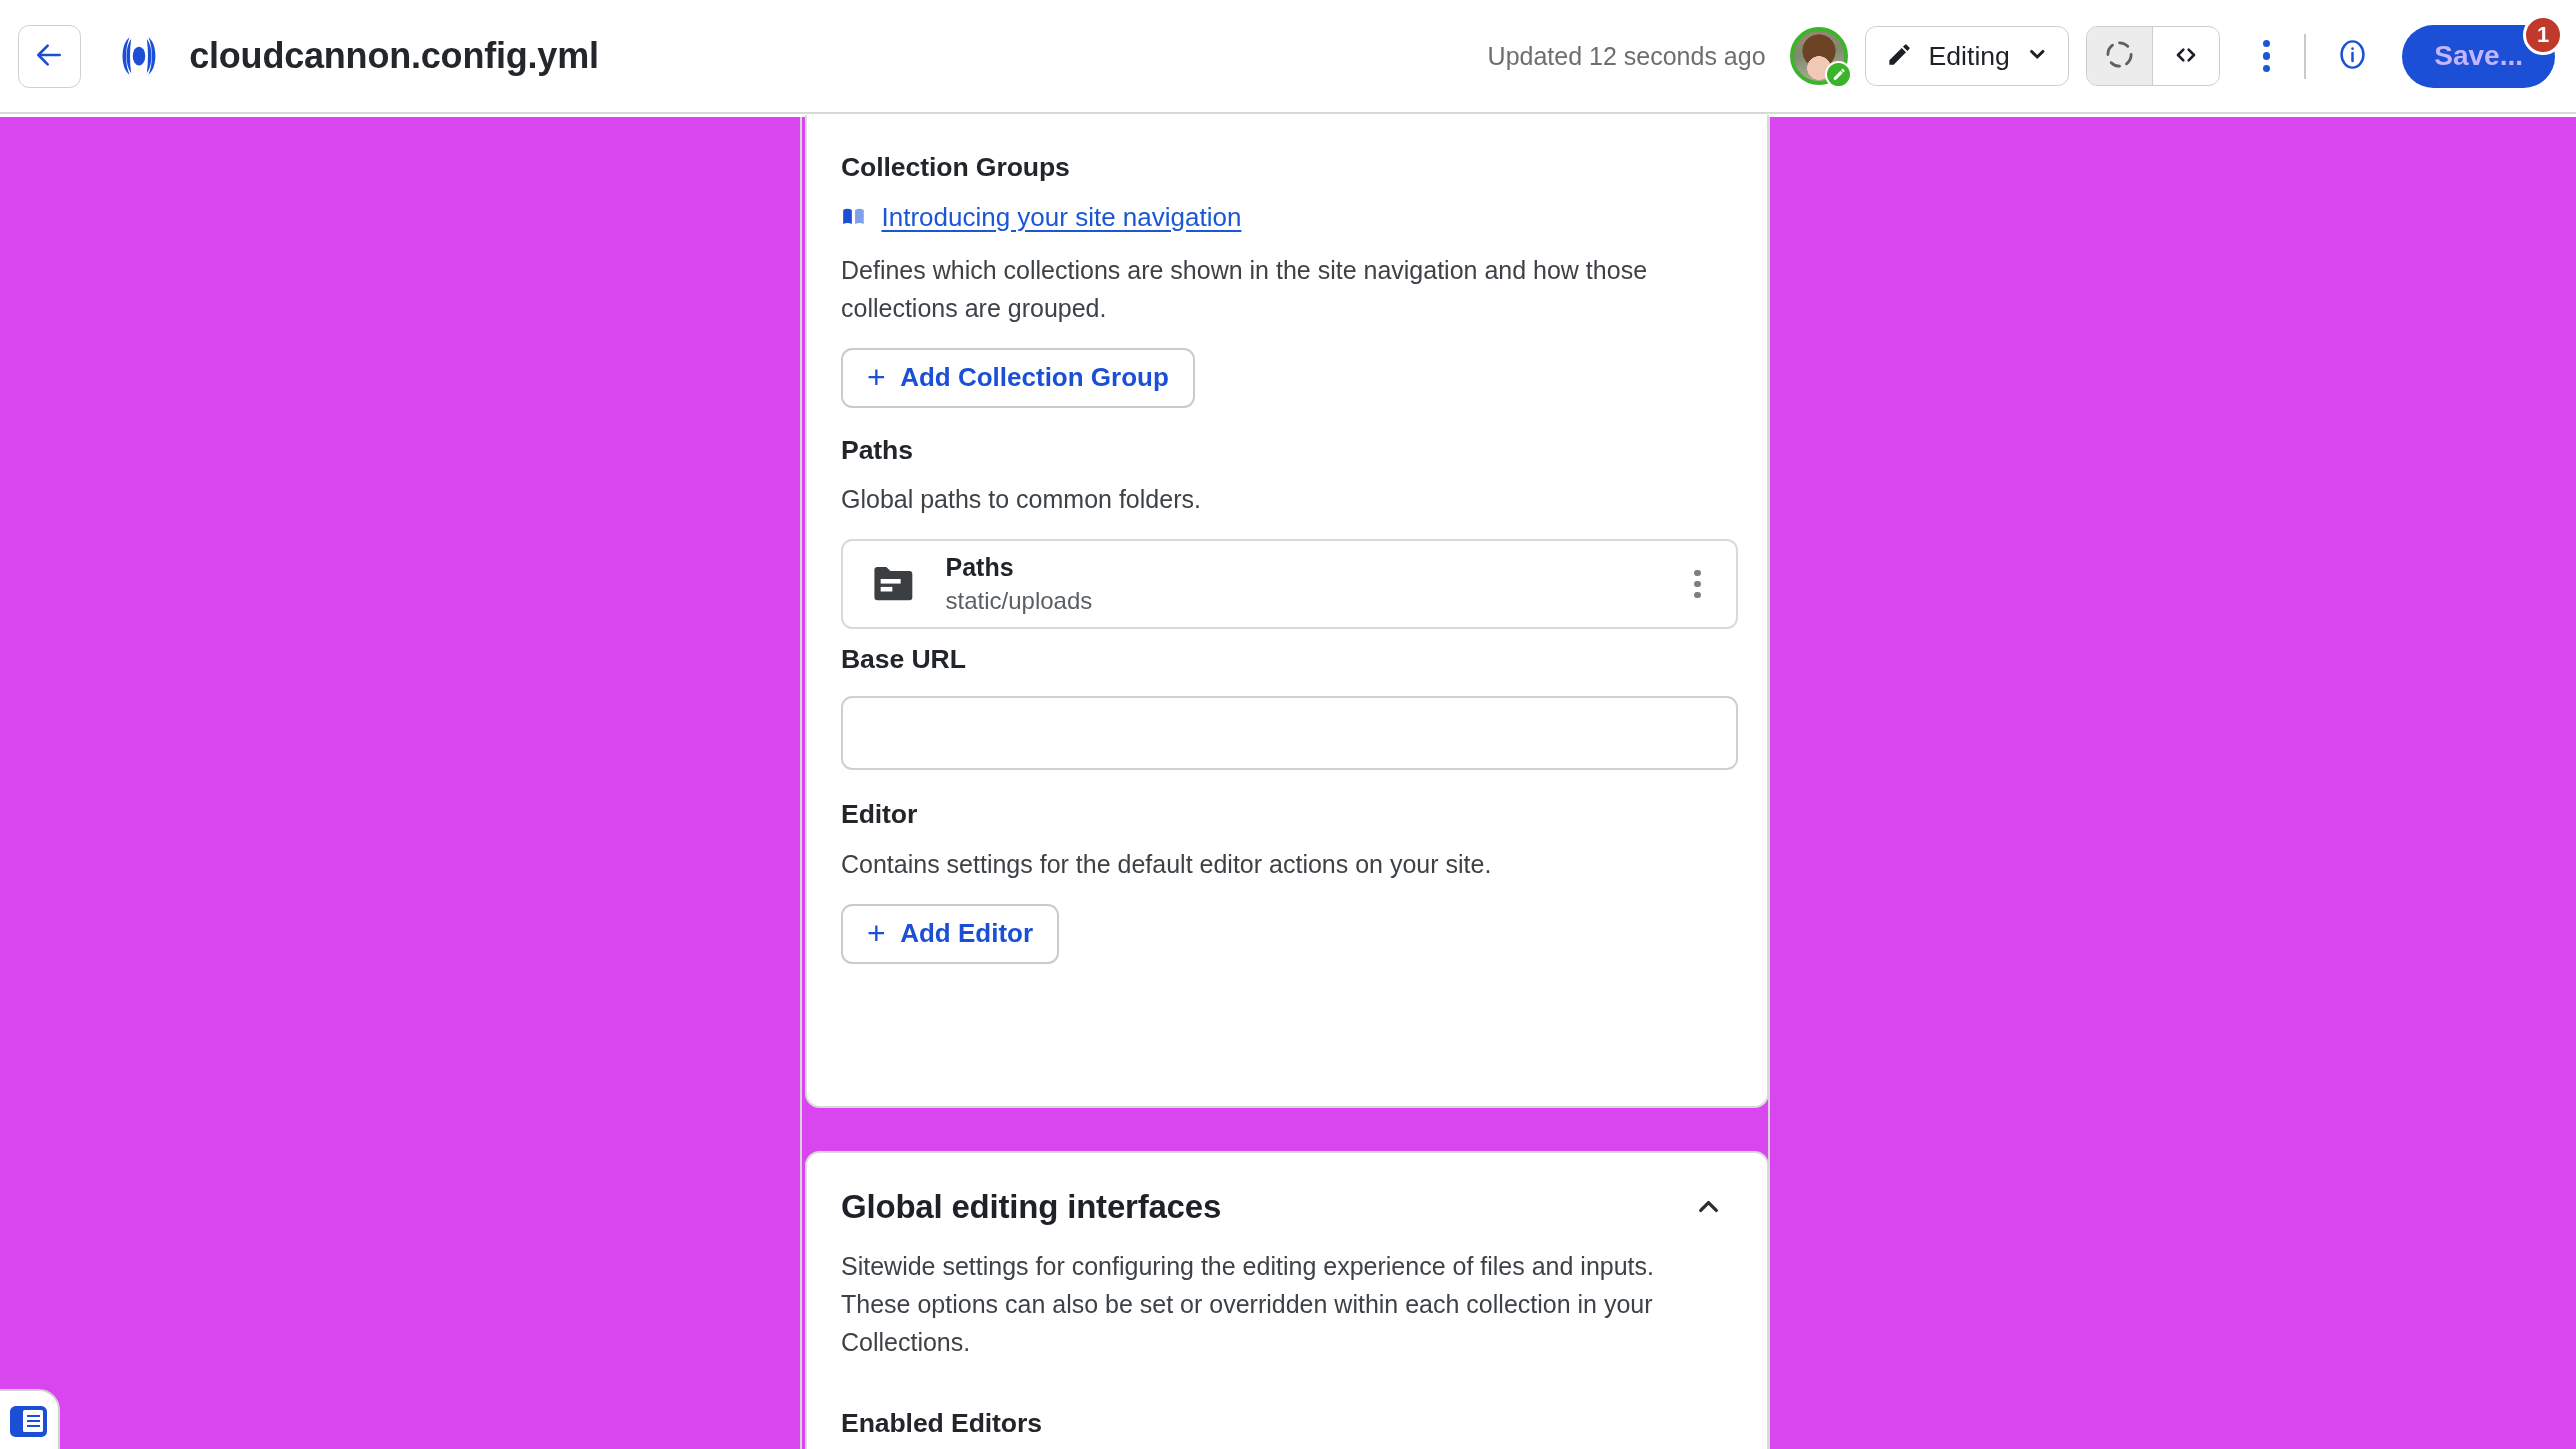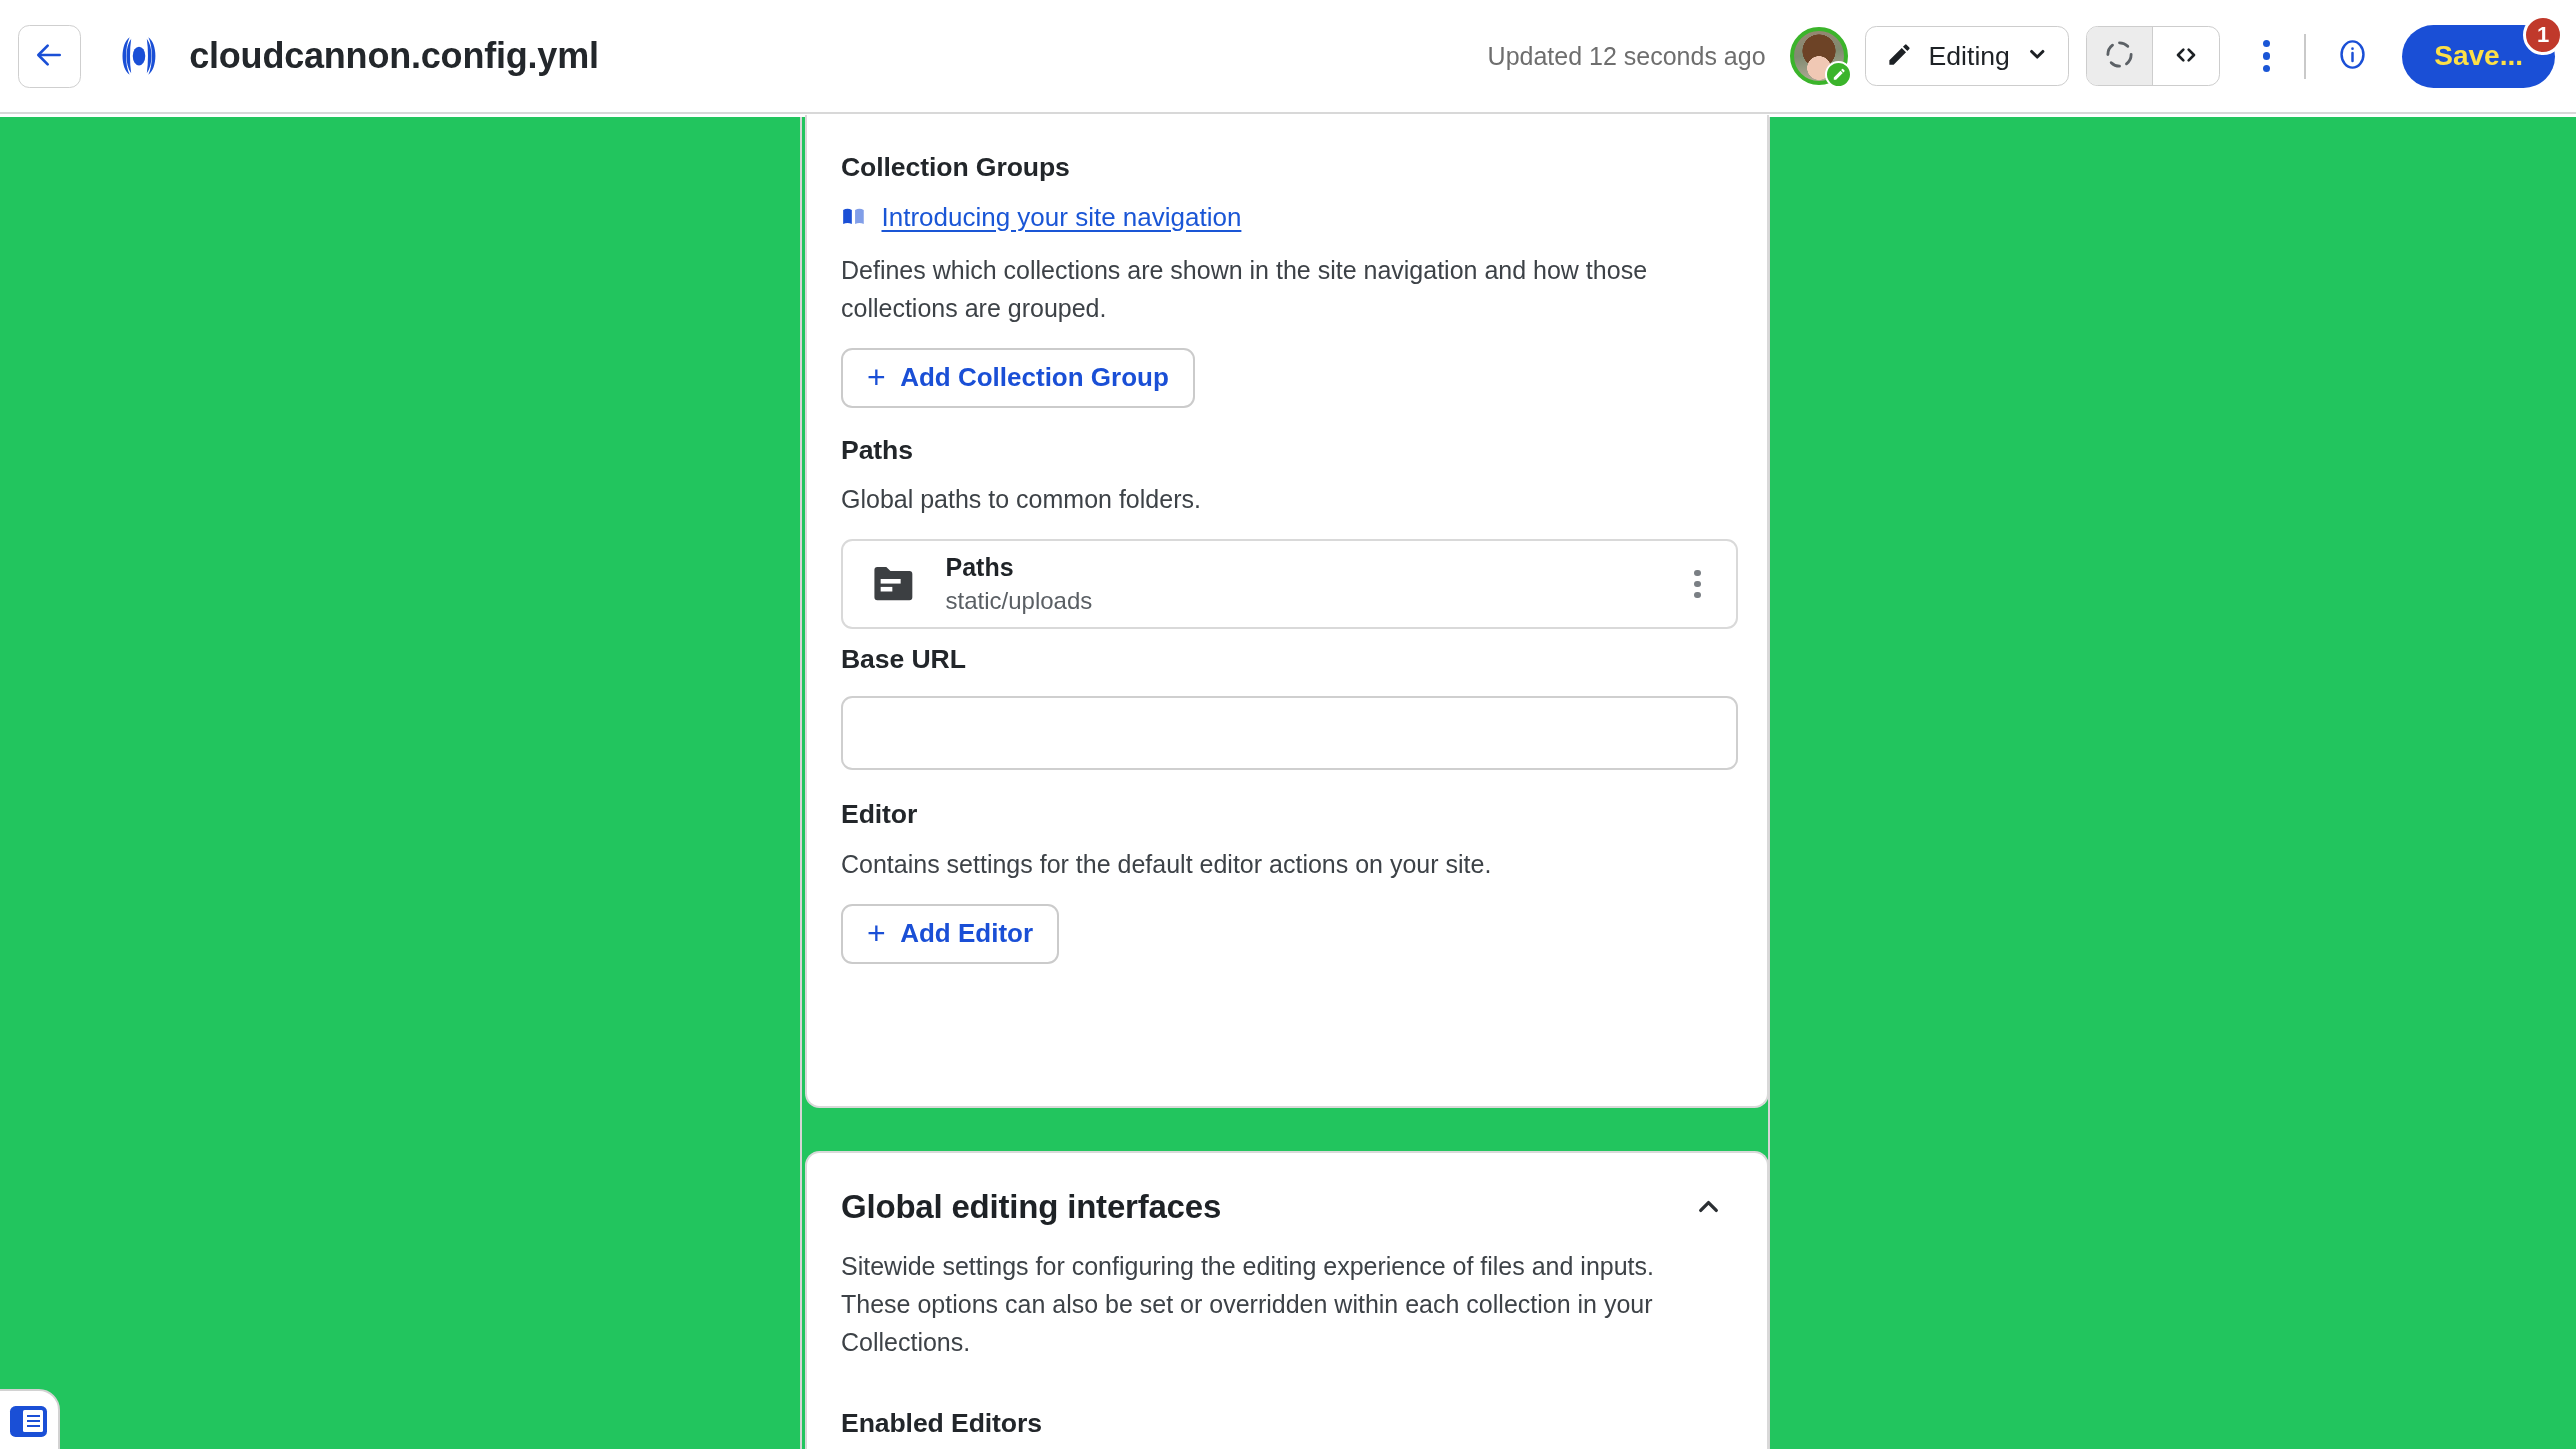--- a/index.html
+++ b/index.html
@@ -73,37 +73,37 @@
     display: flex; flex-direction: column; align-items: center; justify-content: center; gap: 5.6px;
     cursor: pointer;
   }
   .kebab-dot { width: 7.2px; height: 7.2px; border-radius: 50%; background: #1a56d6; }
   .v-divider { margin-left: 14.5px; width: 2.4px; height: 45px; background: #c9c9c9; }
   .info-btn { margin-left: 24px; width: 45px; height: 45px; display:flex; align-items:center; justify-content:center; cursor: pointer;}
   .save-wrap { position: relative; margin-left: 27px; }
   .save-btn {
     height: 63px; min-width: 150px; padding: 0 32px;
     border-radius: 32px; background: #1a4fd6; border: none;
-    color: #fde047; font-size: 28px; font-weight: bold;
+    color: #c4b5fd; font-size: 28px; font-weight: bold;
     display: flex; align-items: center; justify-content: center;
     font-family: "Liberation Sans", sans-serif; cursor: pointer;
   }
   .save-badge {
     position: absolute; top: -9.7px; right: -8px;
     width: 40px; height: 40px; border-radius: 50%;
     background: #c0392b; border: 3.2px solid #fff; color: #fff;
     font-size: 22px; font-weight: bold;
     display: flex; align-items: center; justify-content: center;
   }
 
   
   .body-area {
     position: absolute; top: 117px; left: 0;
     width: 2576px; height: 1332px;
-    background: #22c55e;
+    background: #d946ef;
   }
   .panel-divider { position: absolute; left: 1768px; top: 0; width: 2.4px; height: 100%; background: #d5d5d5; }
   .panel-divider-2 { position: absolute; left: 800px; top: 0; width: 2.4px; height: 100%; background: #d5d5d5; }
 
   
   .card {
     position: absolute;
     left: 805px; width: 964px;
     background: #fff;
     border: 2.4px solid #d9d9d9; border-radius: 14.5px;

